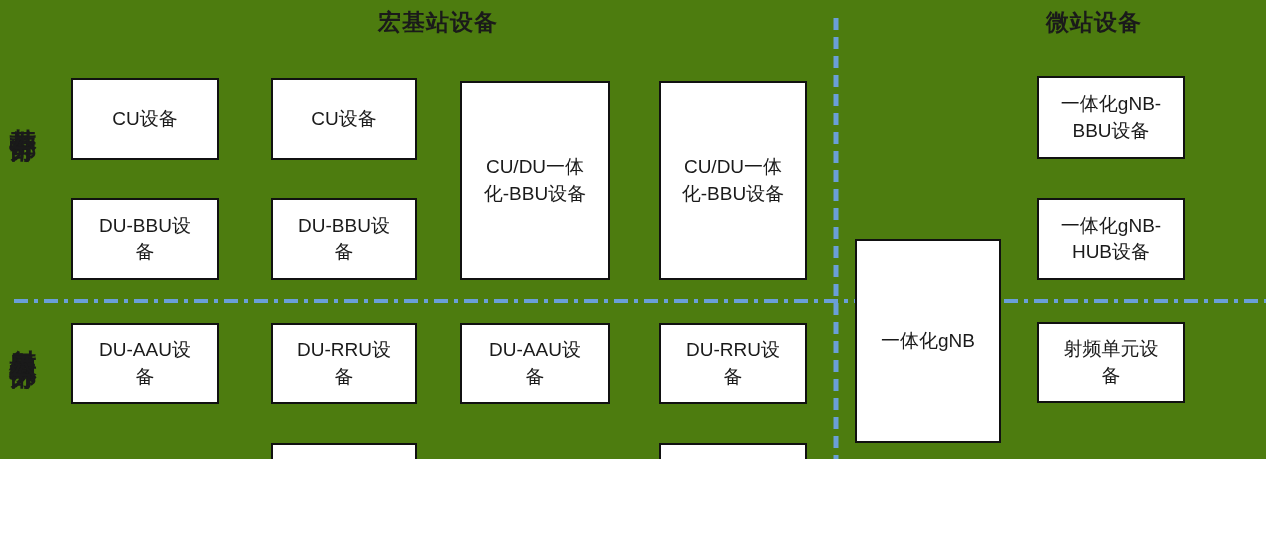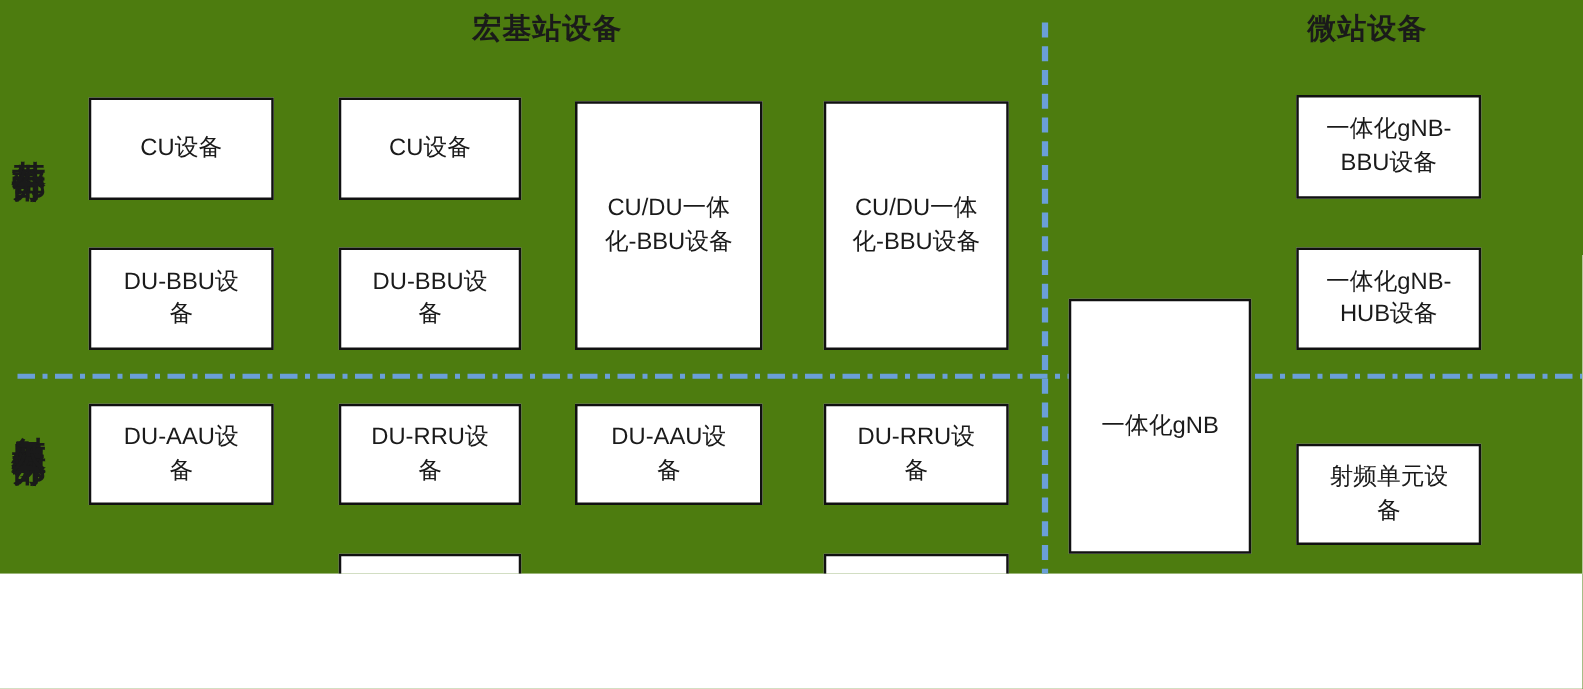--- a/index.html
+++ b/index.html
@@ -59,21 +59,21 @@
   .b-cudu2  {left:659px; top:81px;  width:148px; height:199px;}
   .b-duaau1 {left:71px;  top:323px; width:148px; height:81px;}
   .b-durru1 {left:271px; top:323px; width:146px; height:81px;}
   .b-duaau2 {left:460px; top:323px; width:150px; height:81px;}
   .b-durru2 {left:659px; top:323px; width:148px; height:81px;}
   .b-ant1   {left:271px; top:443px; width:146px; height:84px;}
   .b-ant2   {left:659px; top:443px; width:148px; height:84px;}
   .b-gnb    {left:855px; top:199px; width:146px; height:204px;margin-top:40px;}
   .b-gnbbbu {left:1037px;top:76px;  width:148px; height:83px;}
   .b-gnbhub {left:1037px;top:198px; width:148px; height:82px;}
-  .b-rfunit {left:1037px;top:322px; width:148px; height:81px;margin-top:33px;}
+  .b-rfunit {left:1037px;top:322px; width:148px; height:81px;}
   .t-macro{left:438px;top:7px;}
   .t-micro{left:1048px;top:7px;margin-left:46px;}
   .vl-baseband{top:107px;}
   .vl-rf{top:328px;}
 </style>
 </head>
 <body>
 
 <div id="canvas">
 

